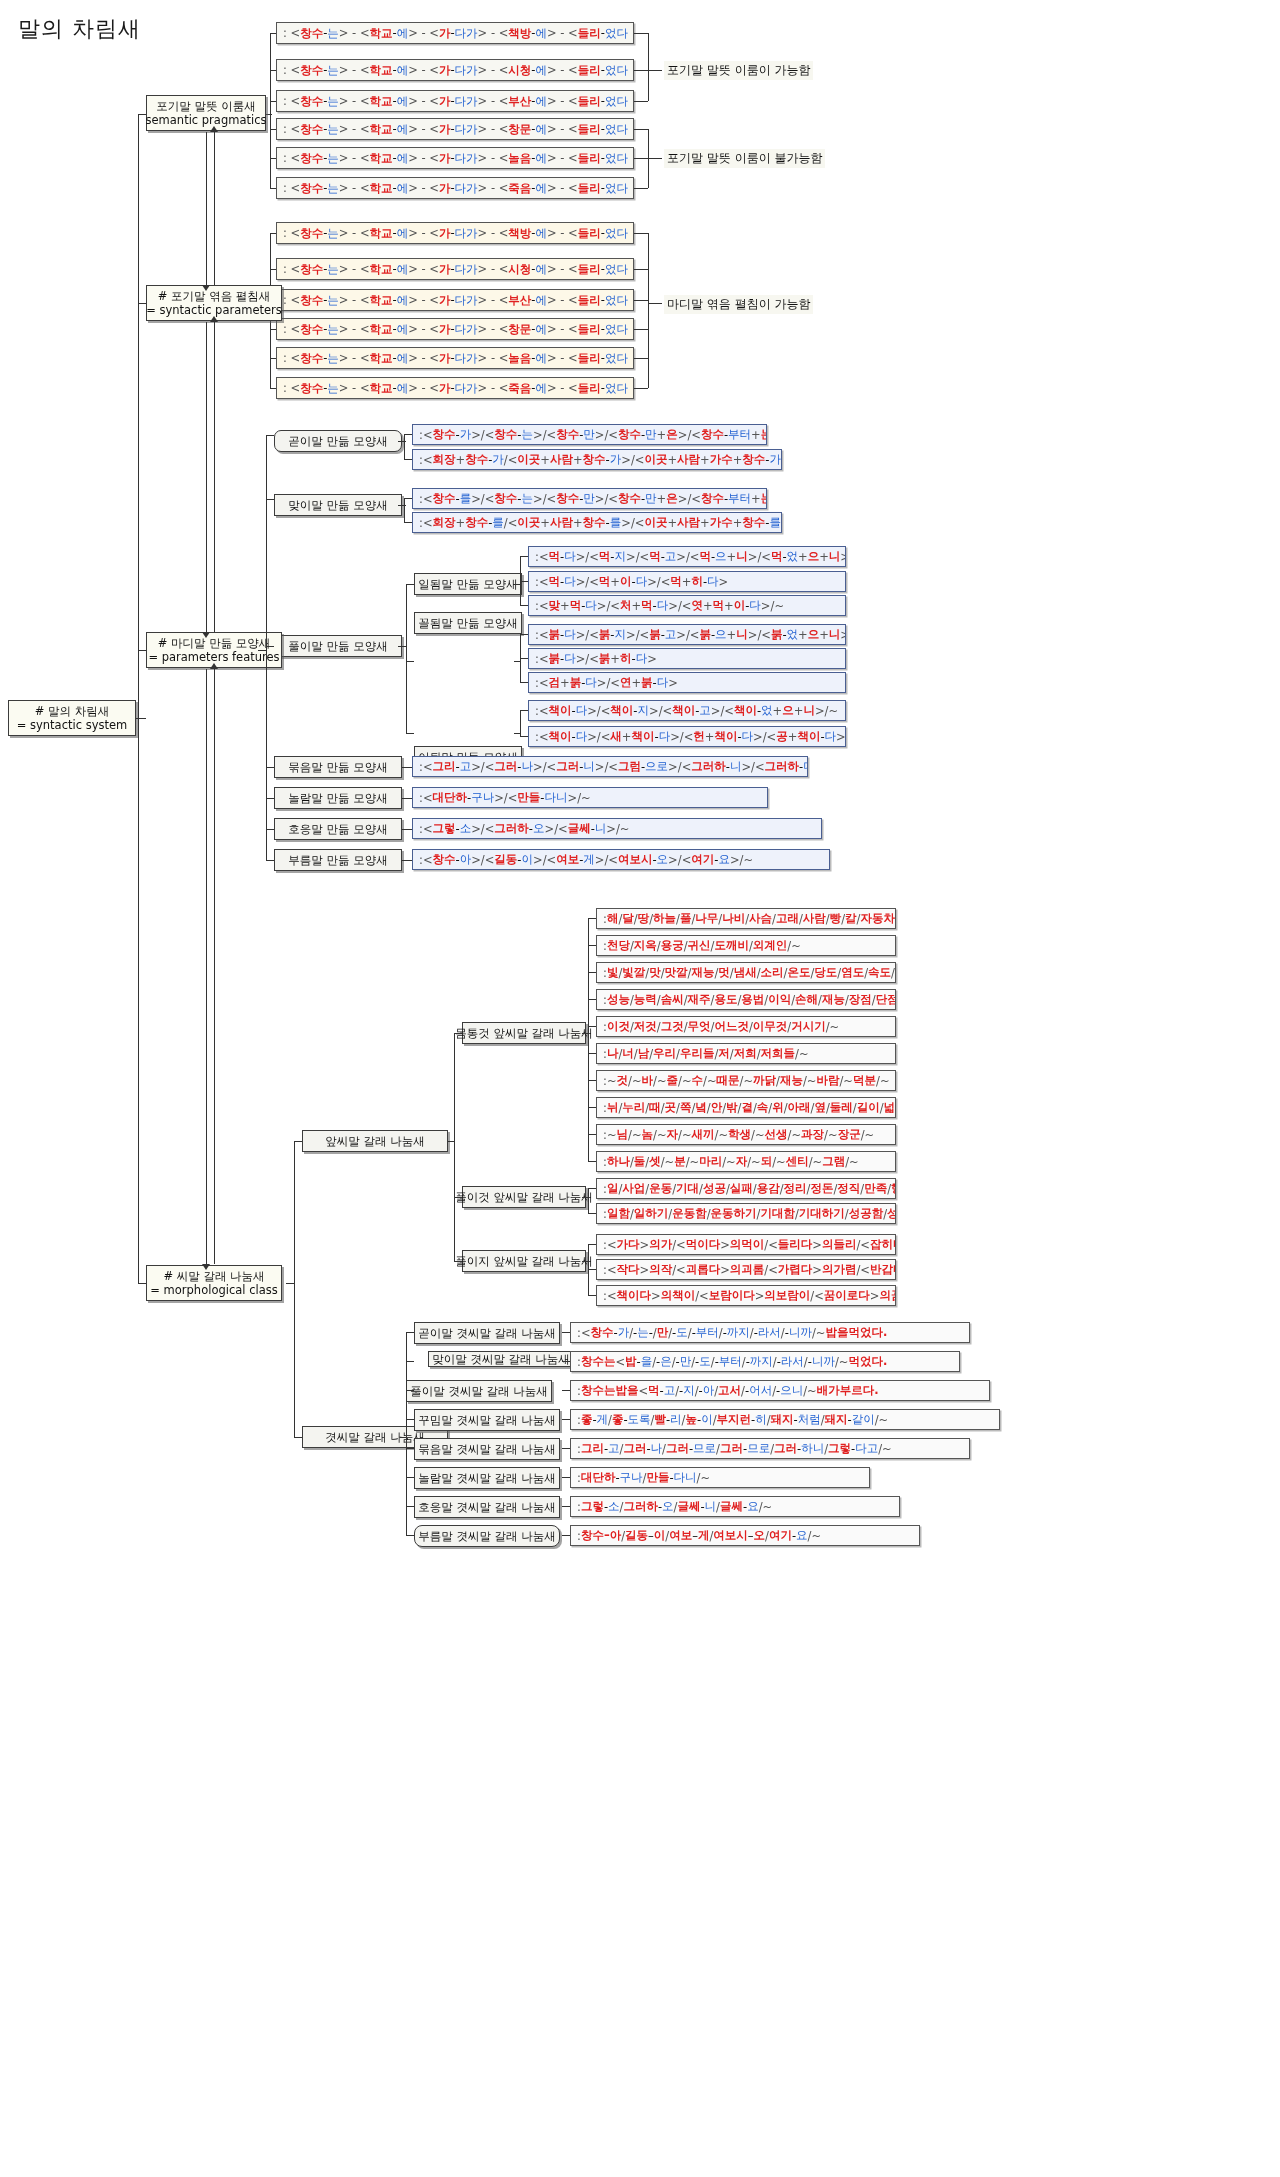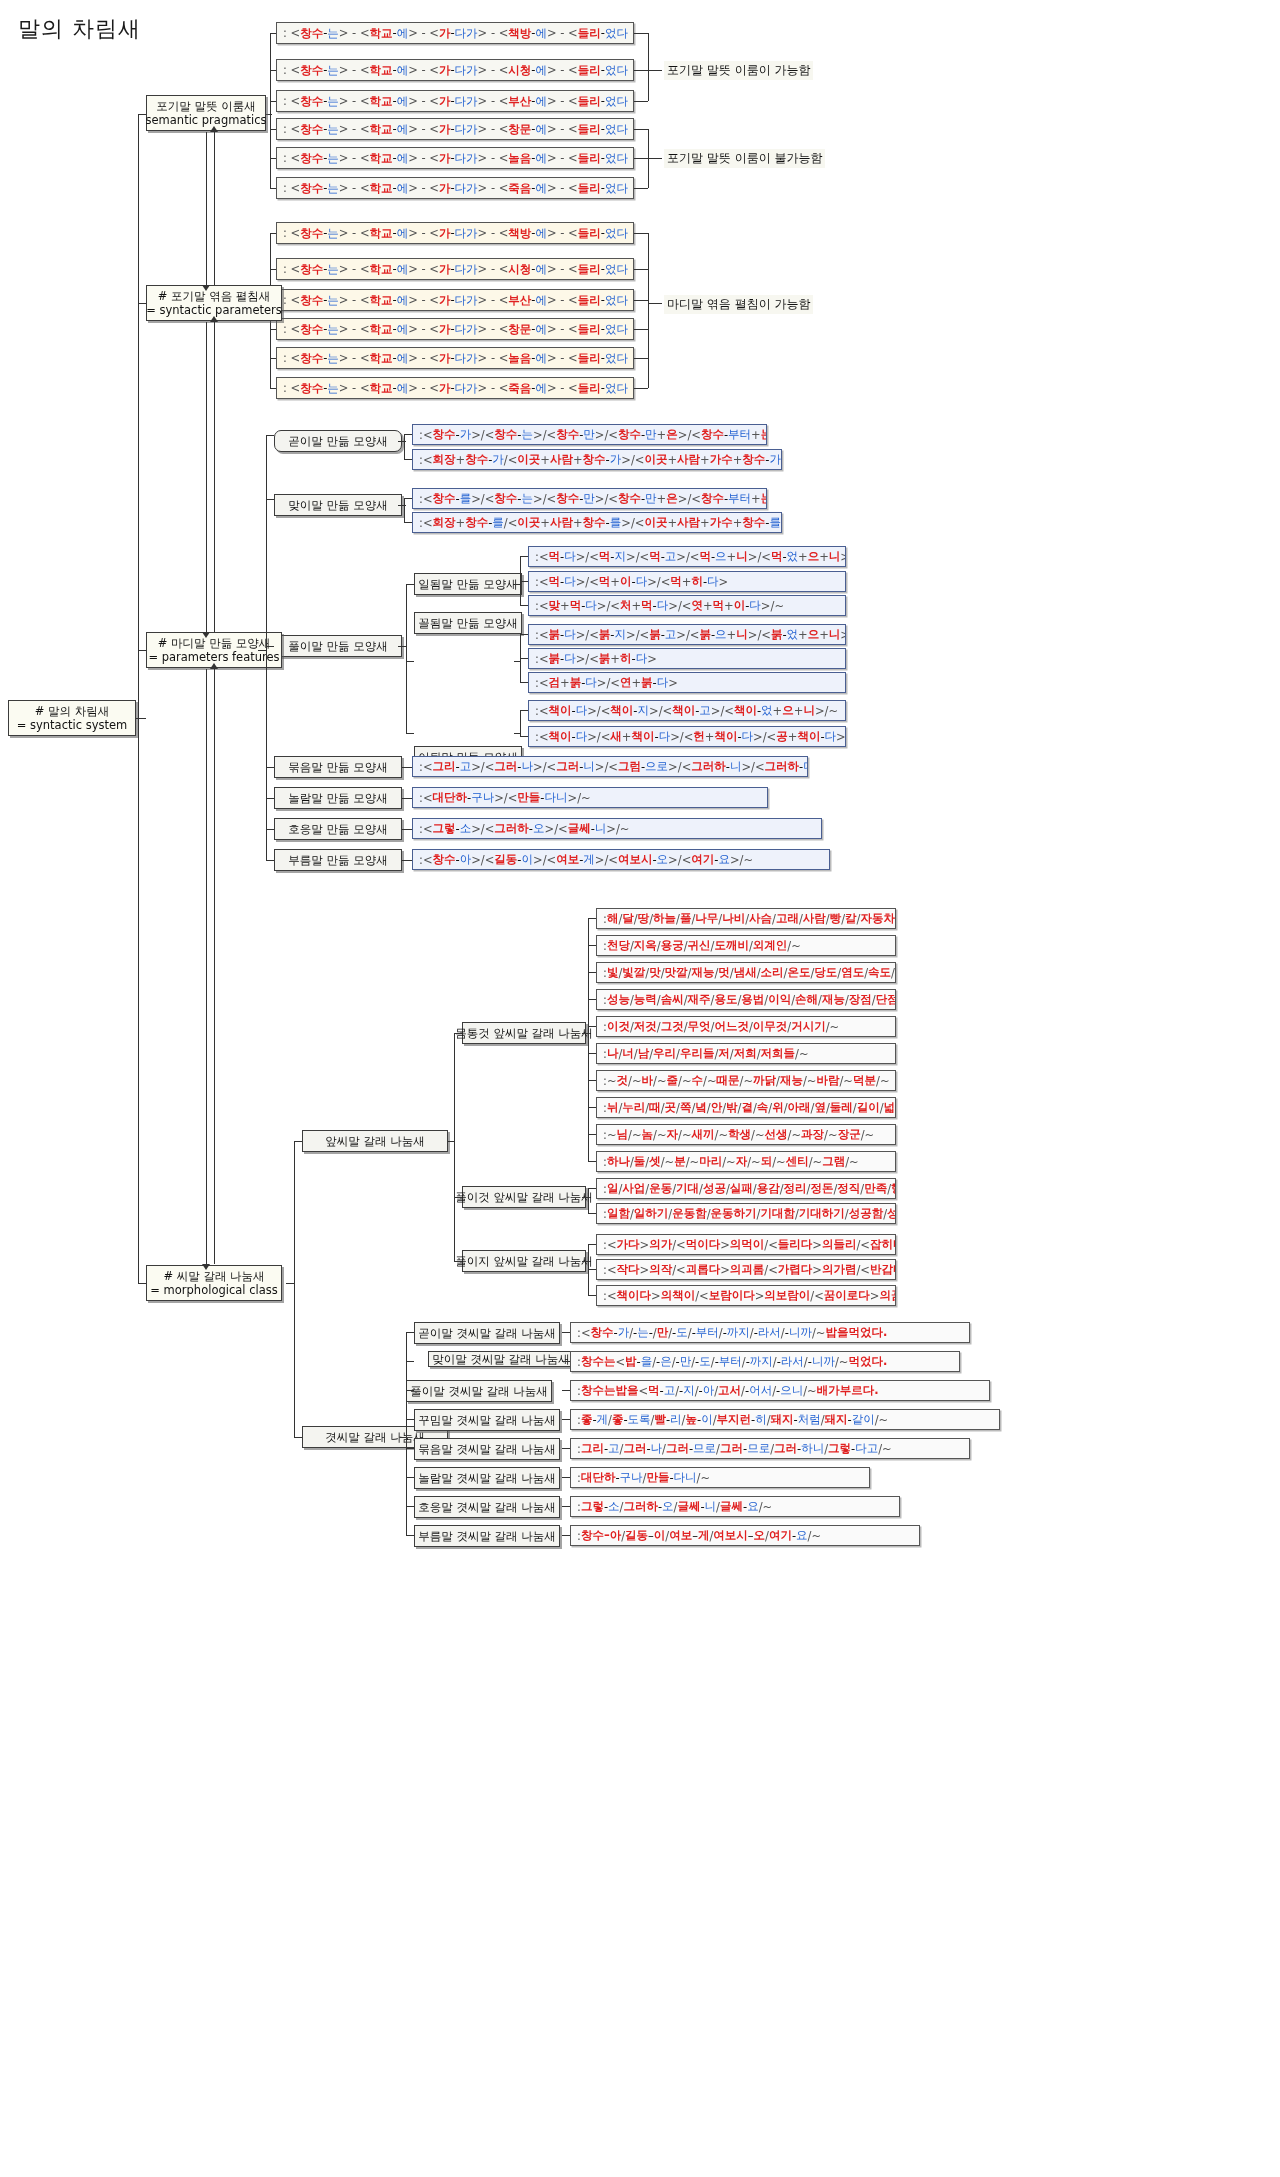--- a/index.html
+++ b/index.html
@@ -1471,21 +1471,21 @@
       <span class="k">-</span> 
       <span class="b">니</span>
       <span class="g">/</span>
       <span class="r">글쎄</span> 
       <span class="k">-</span> 
       <span class="b">요</span>
       <span class="g">/</span>
       <span class="g">~</span>
     </div>
     <div class="ln lnh" style="left: 562px; top: 1506px; width: 8px;"></div>
-    <div class="box center" style="left: 414px; top: 1525px; width: 146px; height: 22px;">부름말 겻씨말 갈래 나눔새</div>
+    <div class="box center" style="left: 414px; top: 1525px; width: 146px; height: 22px; border-radius: 8px;">부름말 겻씨말 갈래 나눔새</div>
     <div class="ex plain" style="left: 570px; top: 1525px; width: 350px; height: 21px;">
       <span class="g">:</span> 
       <span class="r">창수–</span> 
       <span class="r">아</span>
       <span class="g">/</span> 
       <span class="r">길동</span> 
       <span class="k">–</span> 
       <span class="r">이</span>
       <span class="g">/</span>
       <span class="r">여보</span> 

